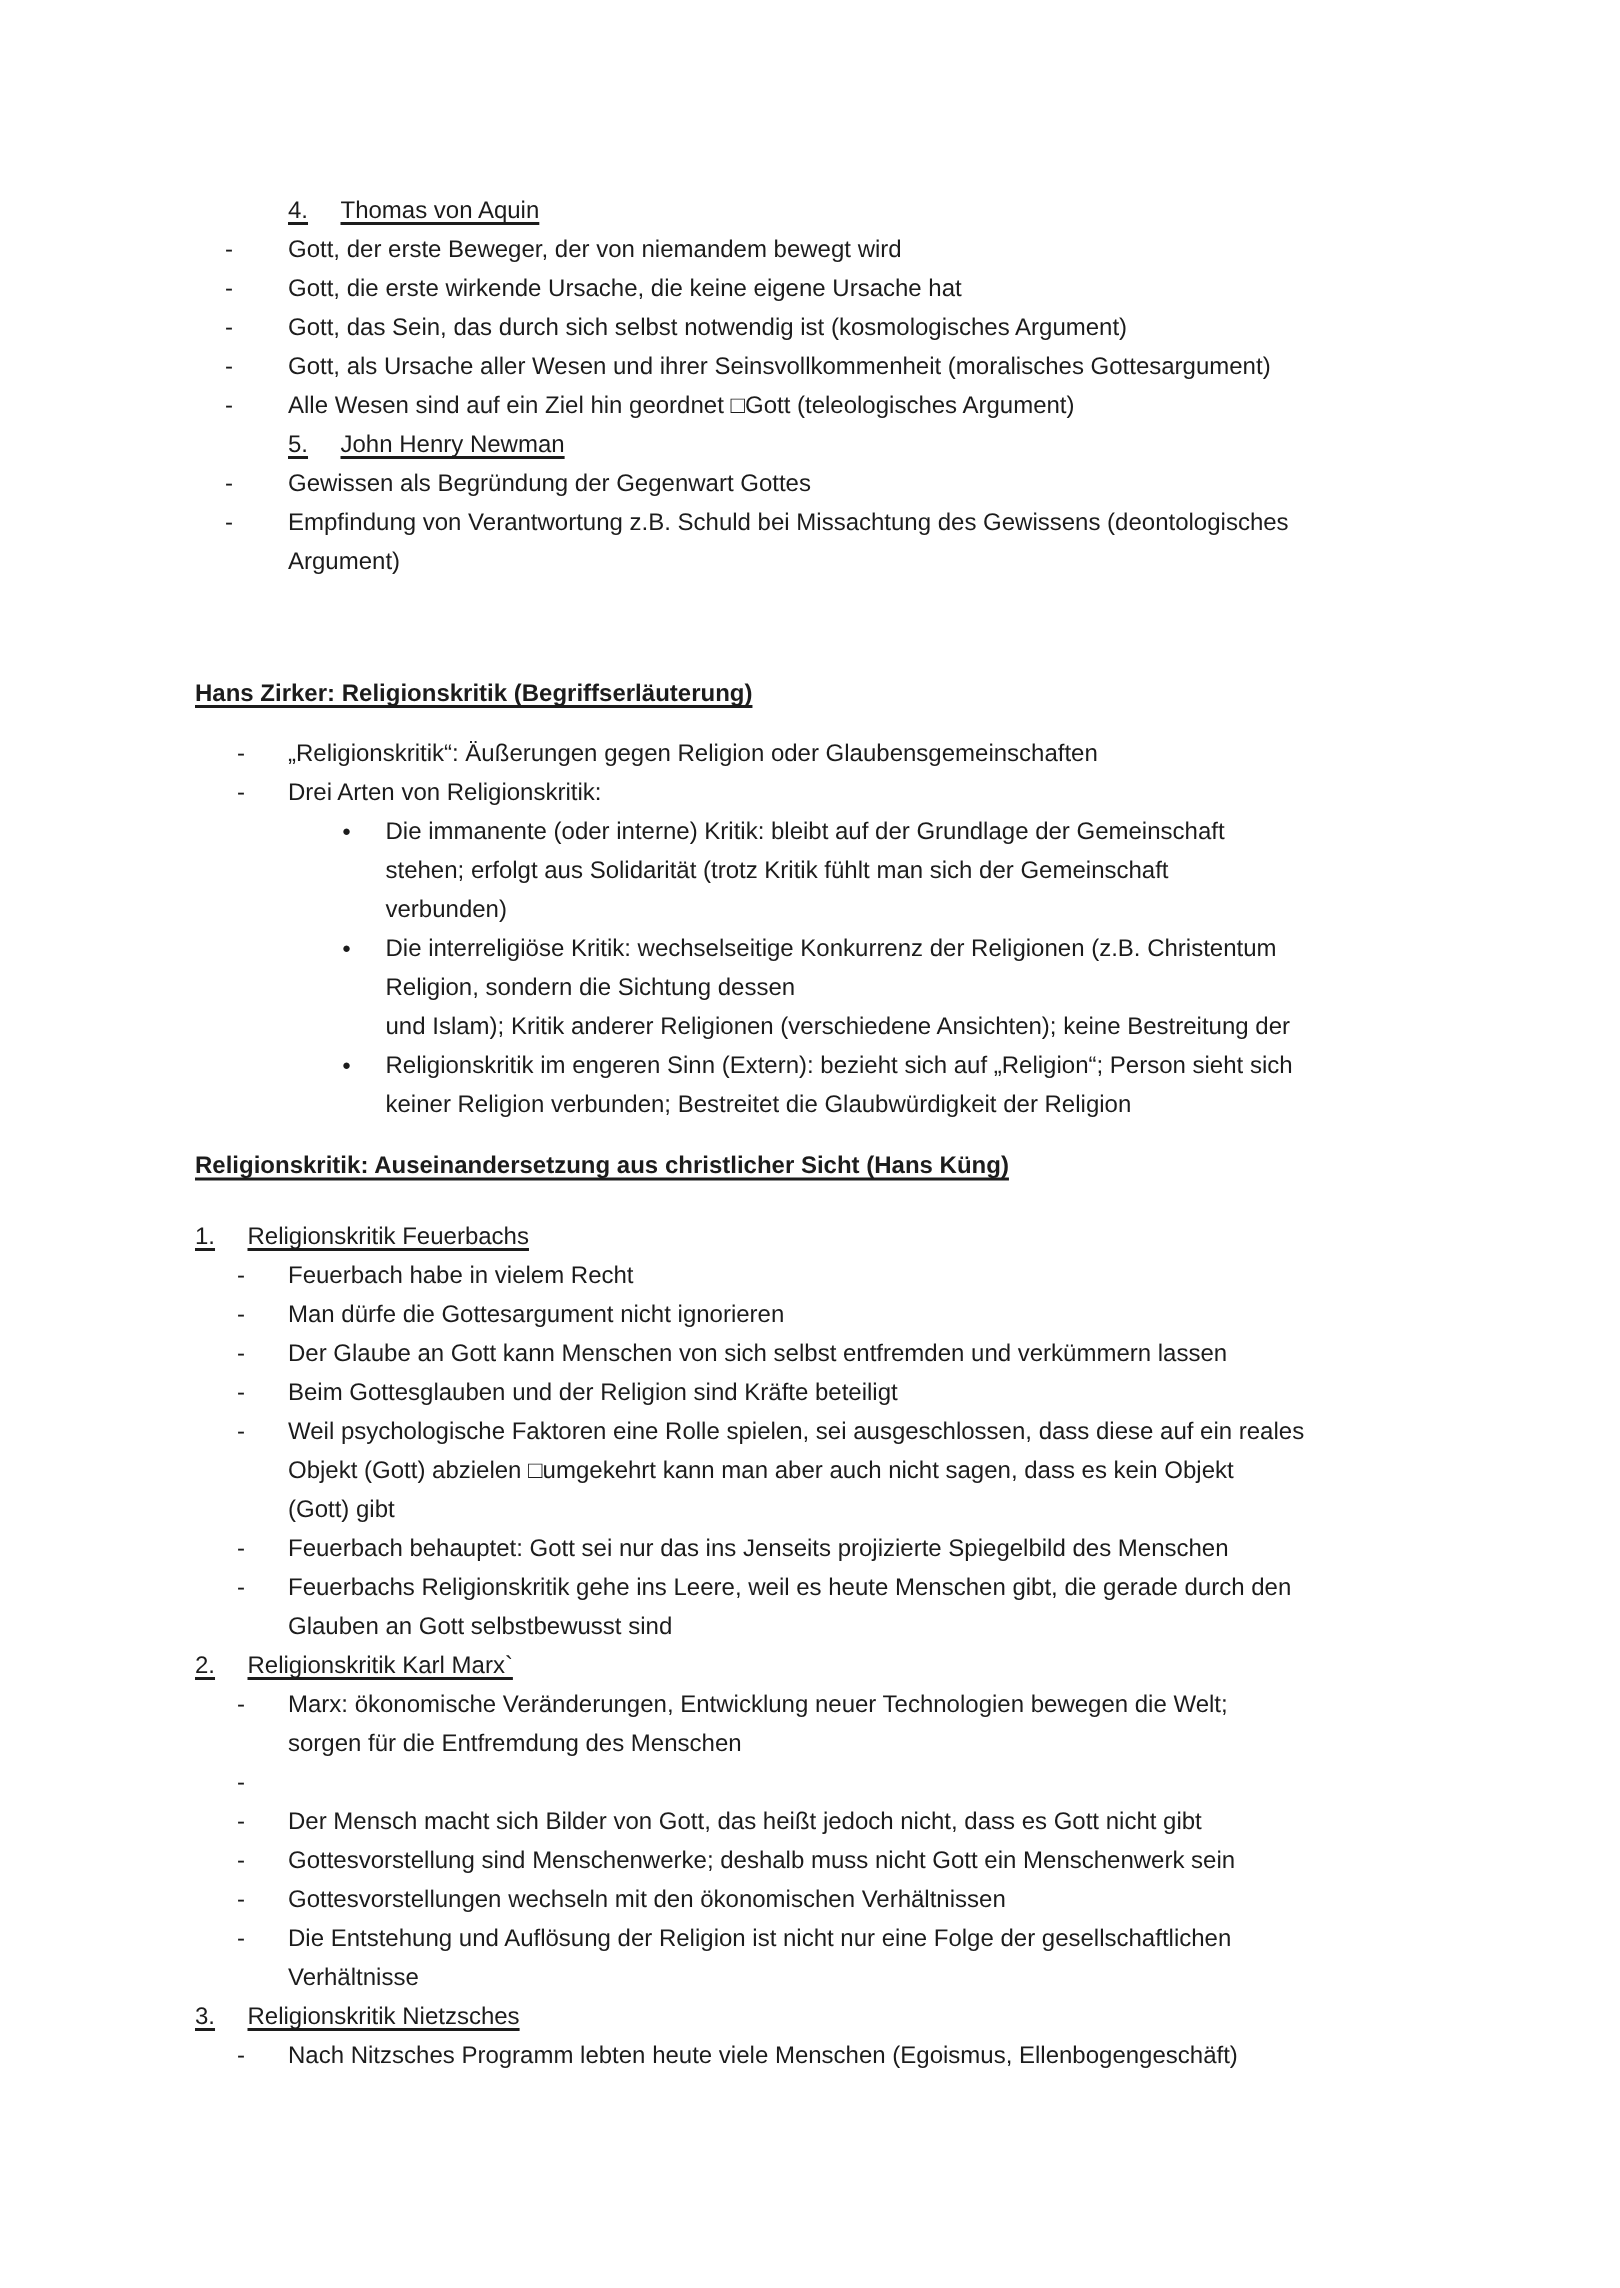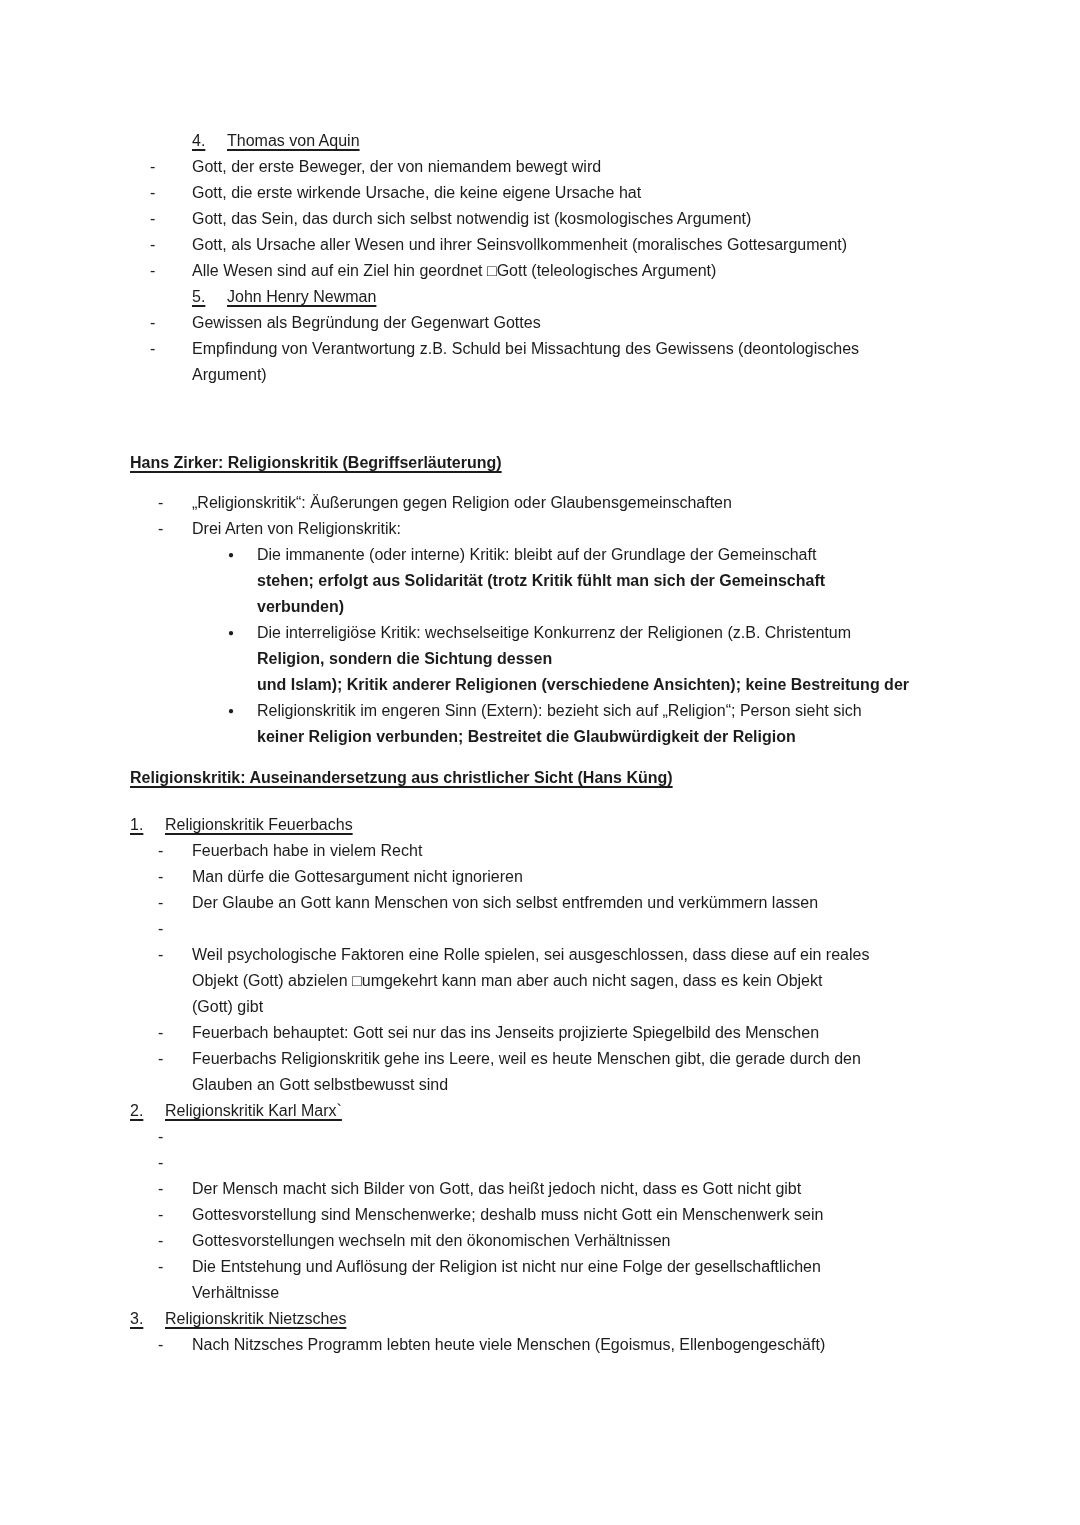--- a/index.html
+++ b/index.html
@@ -31,21 +31,21 @@
     line-height: 26px;
   }
   
   .heading      { padding-left: 0; font-weight: bold; }
   .num1         { padding-left: 97px; }
   .num2         { padding-left: 35px; }
   .dash-a       { padding-left: 62px; }
   .dash         { padding-left: 62px; }
   .dash-cont    { padding-left: 62px; }
   .bullet       { padding-left: 127px; }
-  .bullet-cont  { padding-left: 127px; font-weight: bold; }
+  .bullet-cont  { padding-left: 127px; }
   
   .m-num1   { left: 62px; }
   .m-num2   { left: 0; }
   .m-dash-a { left: 20px; }
   .m-dash   { left: 28px; }
   .m-bullet { left: 98px; font-size: 10px; }
   .u {
     text-decoration: underline;
     text-decoration-thickness: 1.5px;
     text-underline-offset: 3px;
@@ -79,29 +79,30 @@
     <div class="line bullet-cont"><span class="">und Islam); Kritik anderer Religionen (verschiedene Ansichten); keine Bestreitung der</span></div>
     <div class="line bullet"><span class="marker m-bullet">●</span><span class="">Religionskritik im engeren Sinn (Extern): bezieht sich auf „Religion“; Person sieht sich</span></div>
     <div class="line bullet-cont"><span class="">keiner Religion verbunden; Bestreitet die Glaubwürdigkeit der Religion</span></div>
     <div class="spacer" style="height: 15px;"></div>
     <div class="line heading"><span class="u">Religionskritik: Auseinandersetzung aus christlicher Sicht (Hans Küng)</span></div>
     <div class="spacer" style="height: 21px;"></div>
     <div class="line num2"><span class="marker m-num2 u">1.</span><span class="u">Religionskritik Feuerbachs</span></div>
     <div class="line dash"><span class="marker m-dash">-</span><span class="">Feuerbach habe in vielem Recht</span></div>
     <div class="line dash"><span class="marker m-dash">-</span><span class="">Man dürfe die Gottesargument nicht ignorieren</span></div>
     <div class="line dash"><span class="marker m-dash">-</span><span class="">Der Glaube an Gott kann Menschen von sich selbst entfremden und verkümmern lassen</span></div>
-    <div class="line dash"><span class="marker m-dash">-</span></div>
+    <div class="line dash"><span class="marker m-dash">-</span><span class="">Beim Gottesglauben und der Religion sind Kräfte beteiligt</span></div>
     <div class="line dash"><span class="marker m-dash">-</span><span class="">Weil psychologische Faktoren eine Rolle spielen, sei ausgeschlossen, dass diese auf ein reales</span></div>
     <div class="line dash-cont"><span class="">Objekt (Gott) abzielen □umgekehrt kann man aber auch nicht sagen, dass es kein Objekt</span></div>
     <div class="line dash-cont"><span class="">(Gott) gibt</span></div>
     <div class="line dash"><span class="marker m-dash">-</span><span class="">Feuerbach behauptet: Gott sei nur das ins Jenseits projizierte Spiegelbild des Menschen</span></div>
     <div class="line dash"><span class="marker m-dash">-</span><span class="">Feuerbachs Religionskritik gehe ins Leere, weil es heute Menschen gibt, die gerade durch den</span></div>
     <div class="line dash-cont"><span class="">Glauben an Gott selbstbewusst sind</span></div>
     <div class="line num2"><span class="marker m-num2 u">2.</span><span class="u">Religionskritik Karl Marx`</span></div>
-    <div class="line dash"><span class="marker m-dash">-</span></div>
+    <div class="line dash"><span class="marker m-dash">-</span><span class="">Marx: ökonomische Veränderungen, Entwicklung neuer Technologien bewegen die Welt;</span></div>
+    <div class="line dash-cont"><span class="">sorgen für die Entfremdung des Menschen</span></div>
     <div class="line dash"><span class="marker m-dash">-</span></div>
     <div class="line dash"><span class="marker m-dash">-</span><span class="">Der Mensch macht sich Bilder von Gott, das heißt jedoch nicht, dass es Gott nicht gibt</span></div>
     <div class="line dash"><span class="marker m-dash">-</span><span class="">Gottesvorstellung sind Menschenwerke; deshalb muss nicht Gott ein Menschenwerk sein</span></div>
     <div class="line dash"><span class="marker m-dash">-</span><span class="">Gottesvorstellungen wechseln mit den ökonomischen Verhältnissen</span></div>
     <div class="line dash"><span class="marker m-dash">-</span><span class="">Die Entstehung und Auflösung der Religion ist nicht nur eine Folge der gesellschaftlichen</span></div>
     <div class="line dash-cont"><span class="">Verhältnisse</span></div>
     <div class="line num2"><span class="marker m-num2 u">3.</span><span class="u">Religionskritik Nietzsches</span></div>
     <div class="line dash"><span class="marker m-dash">-</span><span class="">Nach Nitzsches Programm lebten heute viele Menschen (Egoismus, Ellenbogengeschäft)</span></div>
   </div>
 

